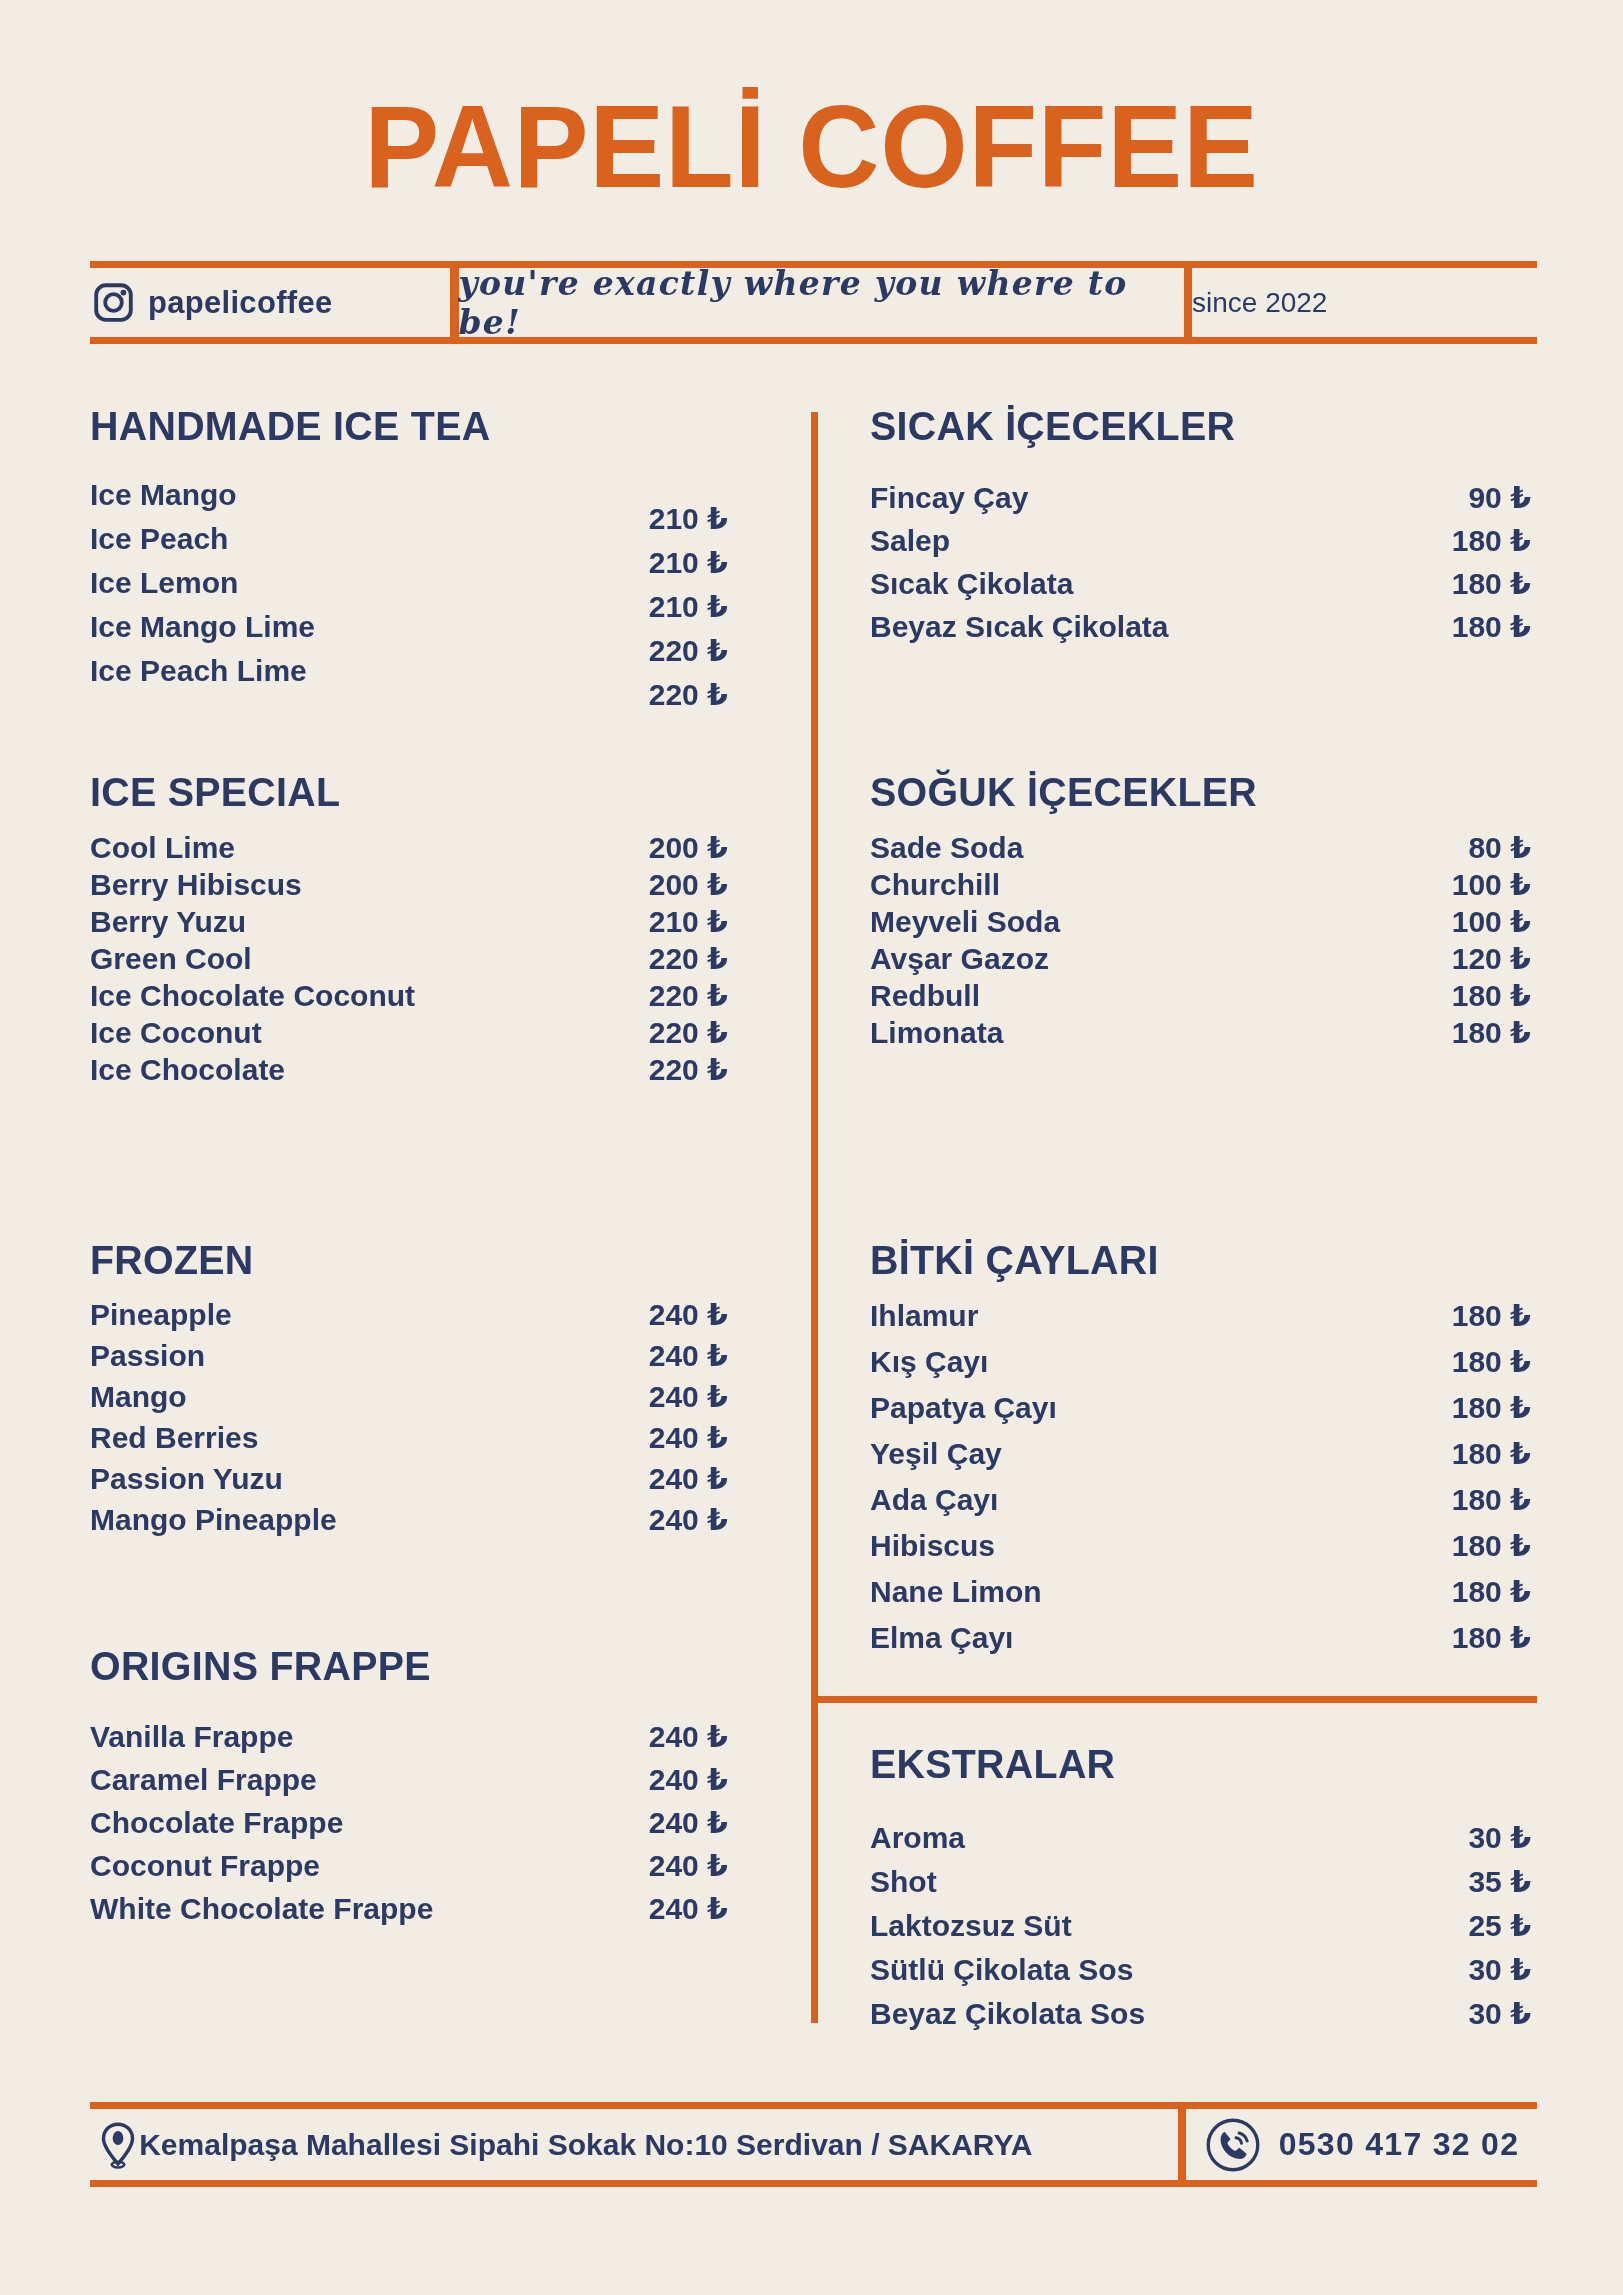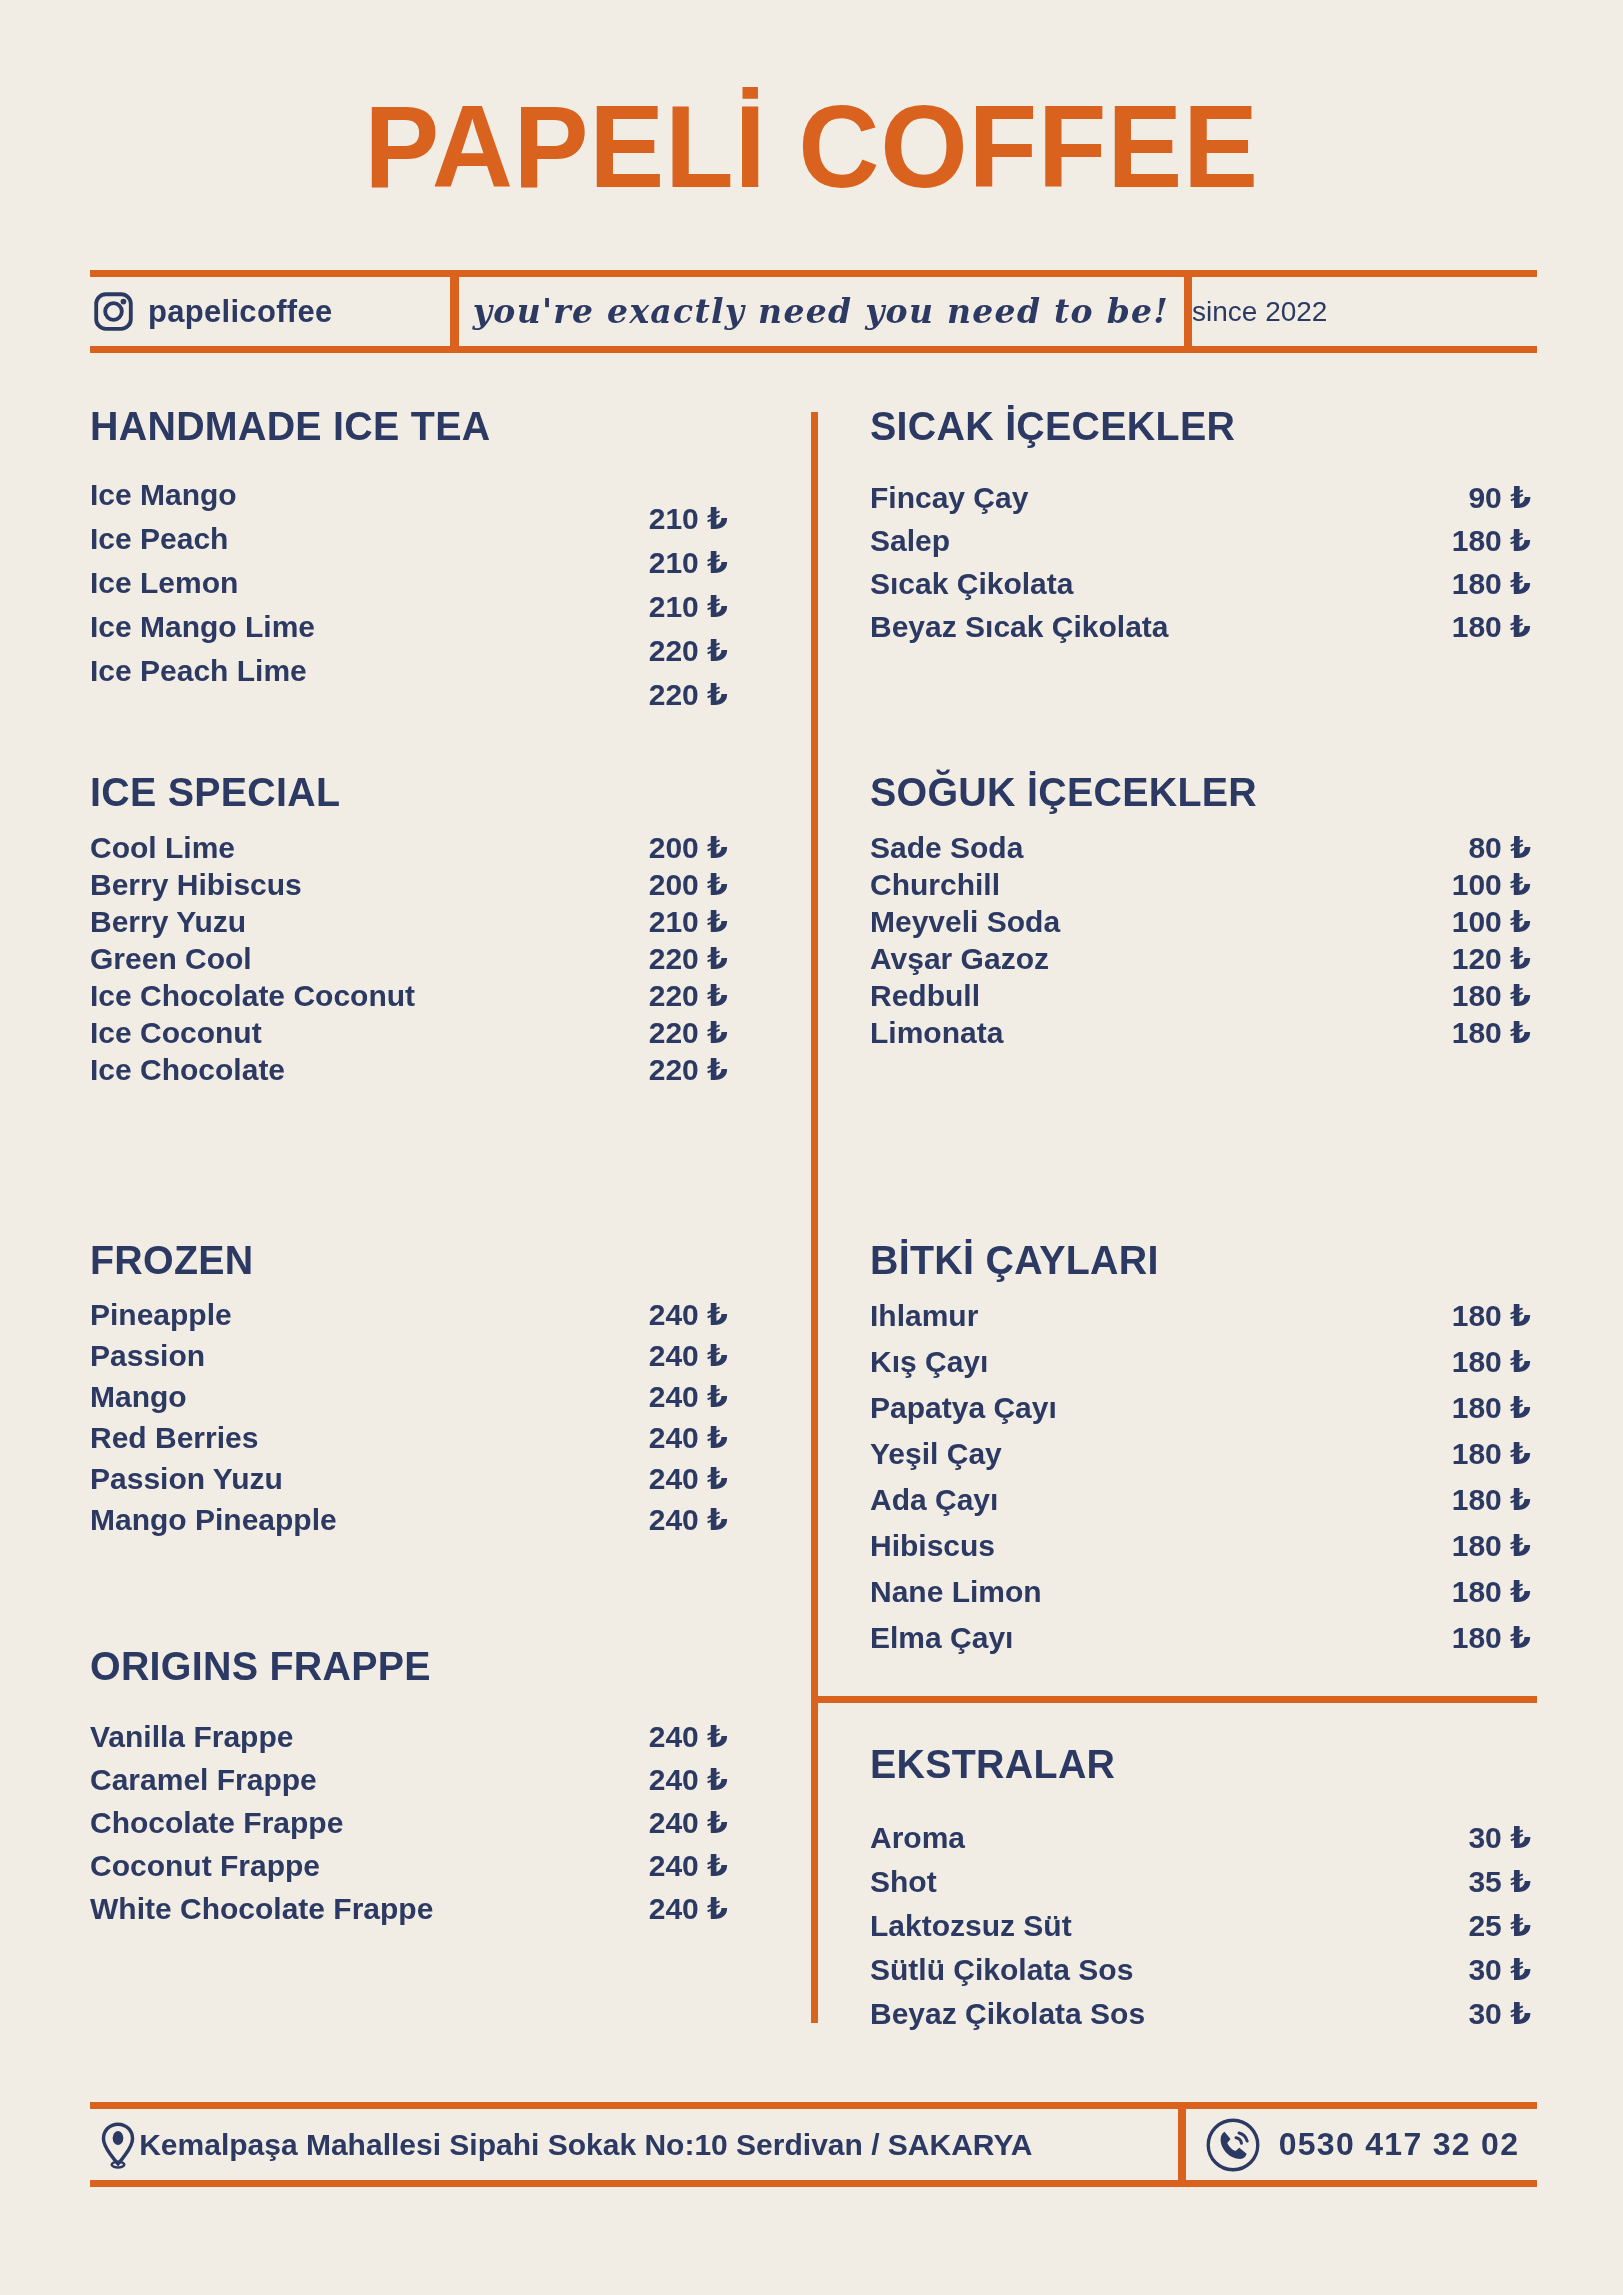--- a/index.html
+++ b/index.html
@@ -20,21 +20,21 @@
   .title{
     position:absolute;top:84px;left:0;right:0;margin:0;
     text-align:center;
     font-size:116px;line-height:1.1;font-weight:700;
     letter-spacing:0.7px;
     color:var(--accent);
     transform:scaleX(.97);
   }
   
   .infobar{
-    position:absolute;left:90px;top:270px;width:1447px;height:83px;
+    position:absolute;left:90px;top:261px;width:1447px;height:83px;
     box-sizing:border-box;
     border-top:7.2px solid var(--accent);
     border-bottom:7.2px solid var(--accent);
     display:flex;align-items:stretch;
   }
   .vdiv{width:8.5px;background:var(--accent);flex:0 0 auto;}
   .cell{display:flex;align-items:center;}
   .cell-ig{width:360px;gap:14.4px;padding-left:2.6px;box-sizing:border-box;}
   .ig-handle{font-size:31px;font-weight:700;letter-spacing:0.3px;}
   .cell-tagline{flex:1;justify-content:center;}
@@ -94,21 +94,21 @@
     <div class="cell cell-ig">
       <svg class="icon" width="41" height="41" viewBox="0 0 64 64" fill="none">
         <rect x="5" y="5" width="54" height="54" rx="15" stroke="#2C3A63" stroke-width="6"></rect>
         <circle cx="32" cy="32" r="13" stroke="#2C3A63" stroke-width="6"></circle>
         <circle cx="47.5" cy="16.5" r="4.5" fill="#2C3A63"></circle>
       </svg>
       <span class="ig-handle">papelicoffee</span>
     </div>
     <div class="vdiv"></div>
     <div class="cell cell-tagline">
-      <span class="tagline">you're exactly need you need to be!</span>
+      <span class="tagline">you're exactly where you where to be!</span>
     </div>
     <div class="vdiv"></div>
     <div class="cell cell-since">
       <span>since 2022</span>
     </div>
   </div>
 
   <div class="center-divider"></div>
   <div class="ekstra-line"></div>
 

